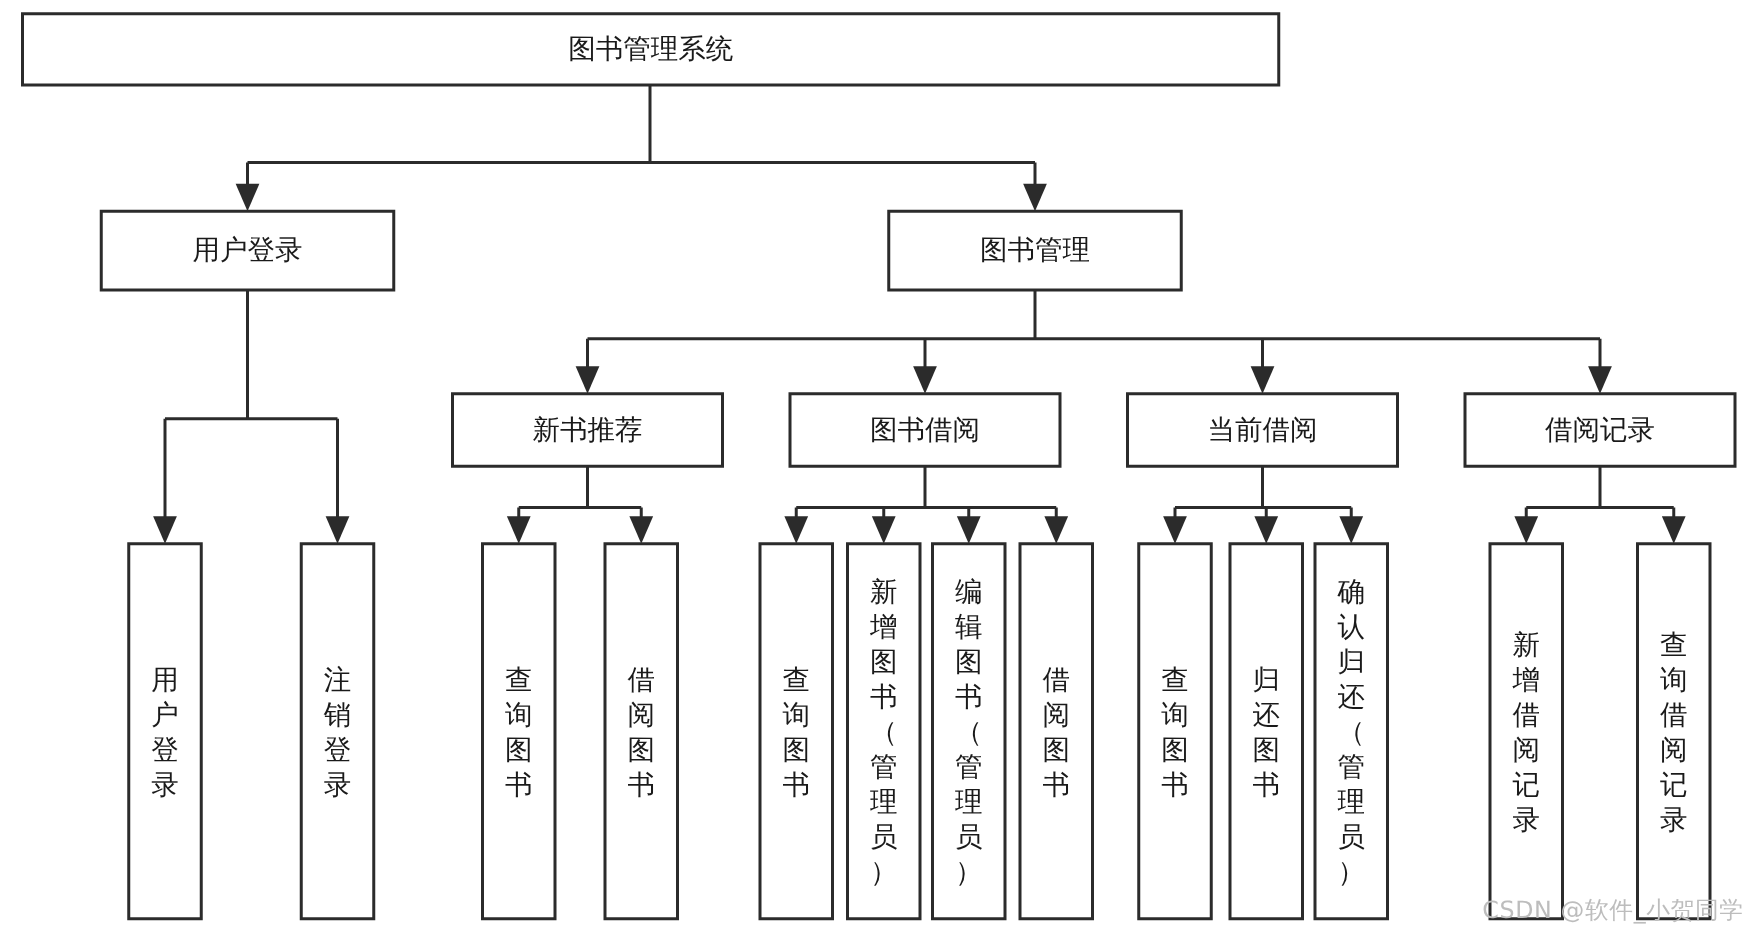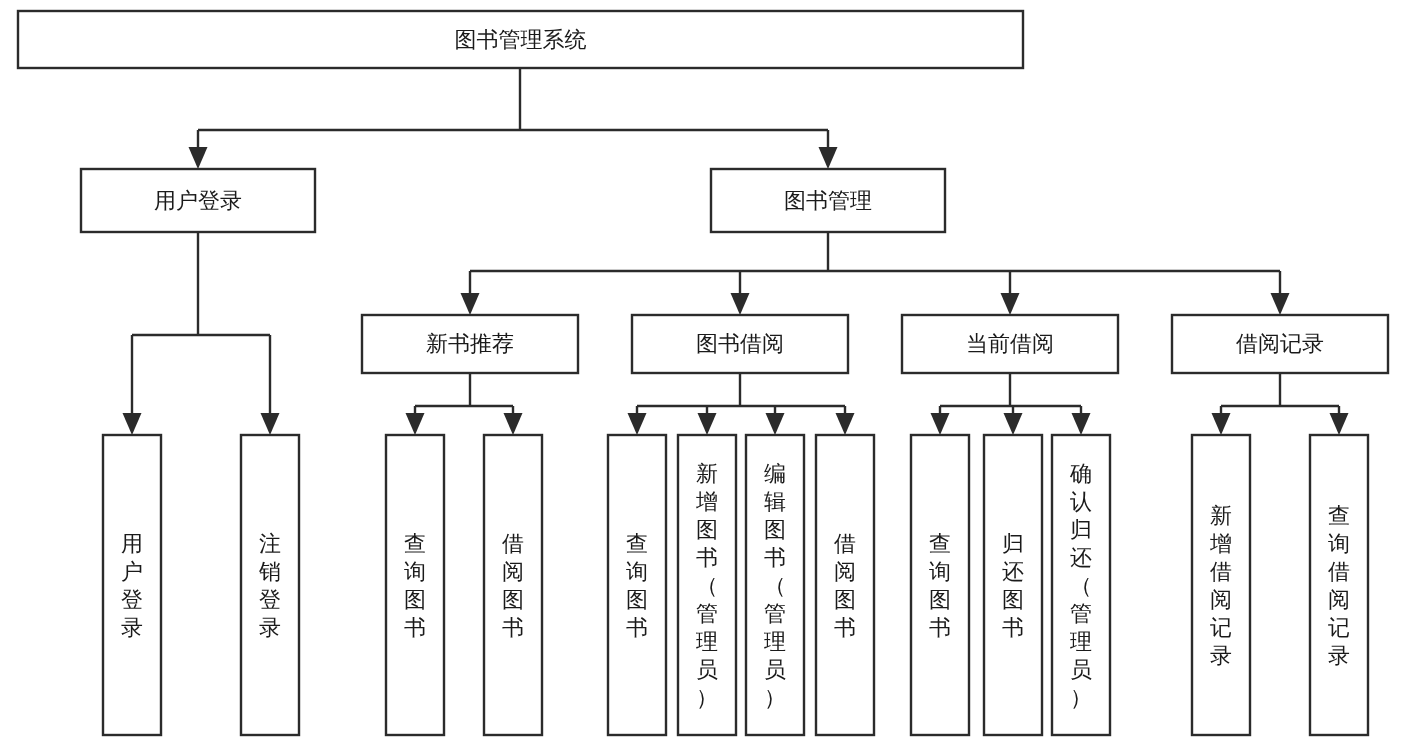--- a/index.html
+++ b/index.html
@@ -200,13 +200,14 @@
         <g>
           <rect x="1192" y="435" width="58" height="300" class="node-rect"></rect>
           <text x="1221" y="522.84" class="leaf-label"><tspan x="1221" dy="0">新</tspan><tspan x="1221" dy="28">增</tspan><tspan x="1221" dy="28">借</tspan><tspan x="1221" dy="28">阅</tspan><tspan x="1221" dy="28">记</tspan><tspan x="1221" dy="28">录</tspan></text>
         </g>
         <g>
           <rect x="1310" y="435" width="58" height="300" class="node-rect"></rect>
           <text x="1339" y="522.84" class="leaf-label"><tspan x="1339" dy="0">查</tspan><tspan x="1339" dy="28">询</tspan><tspan x="1339" dy="28">借</tspan><tspan x="1339" dy="28">阅</tspan><tspan x="1339" dy="28">记</tspan><tspan x="1339" dy="28">录</tspan></text>
         </g>
       </g>
   </svg>
+  <div class="watermark">CSDN @软件_小贺同学</div>
 </div>
 
 </body></html>

